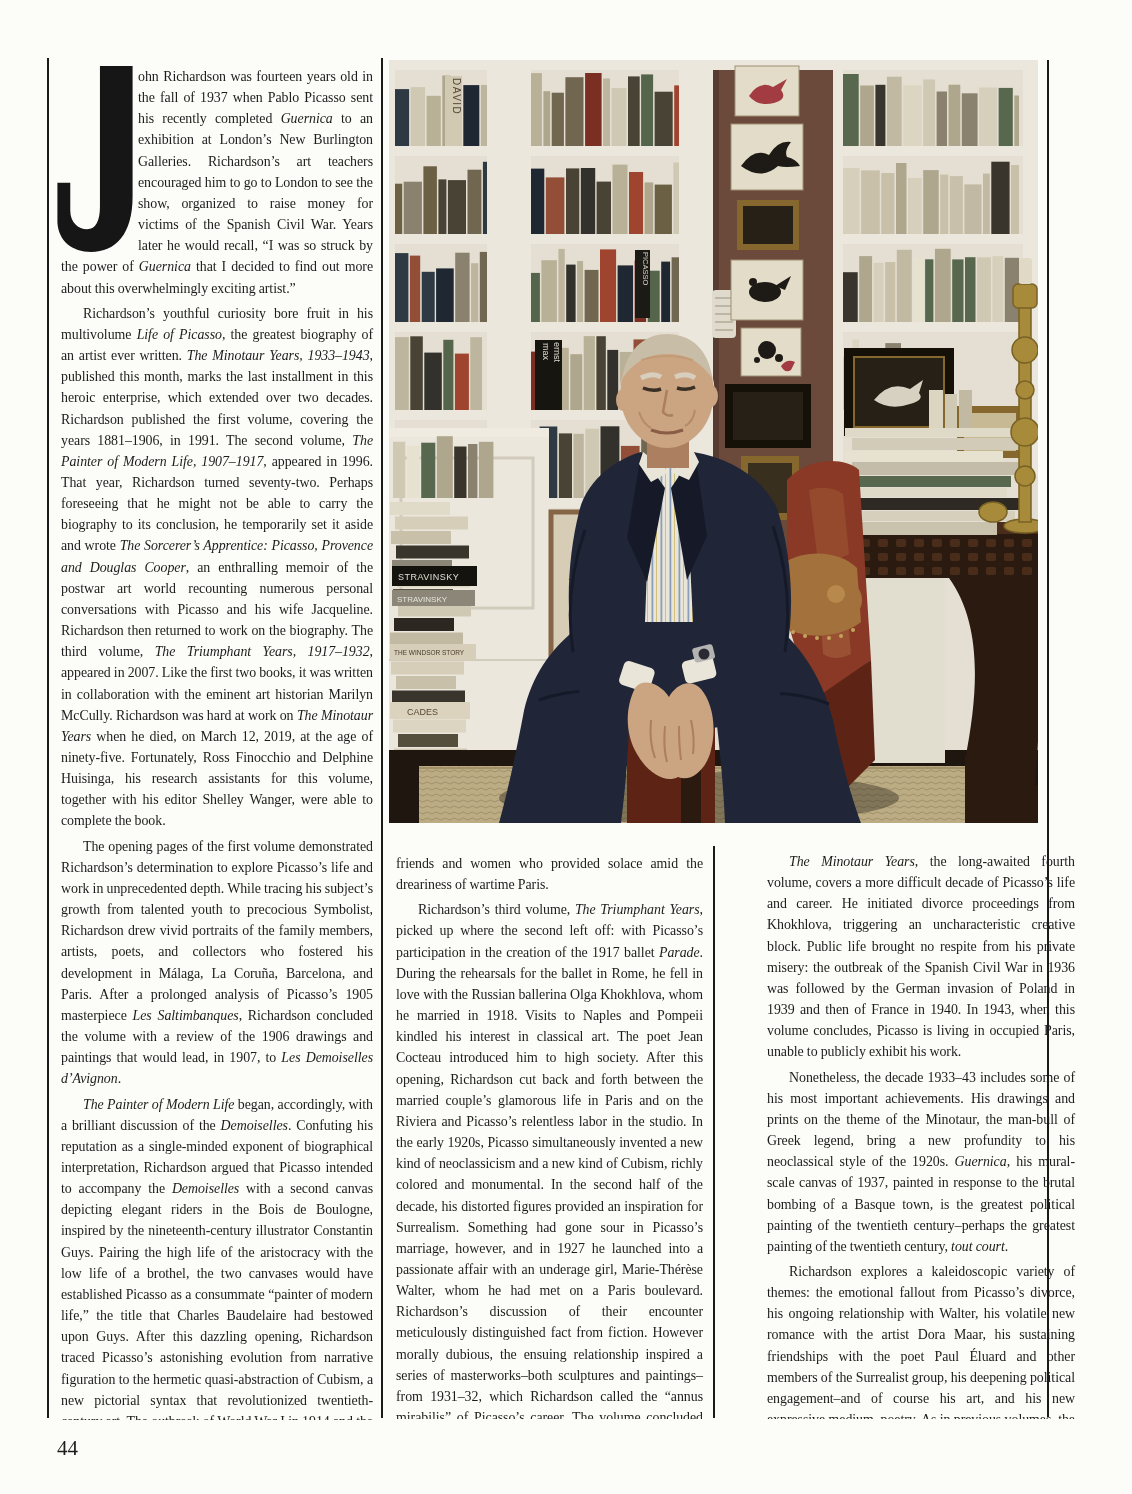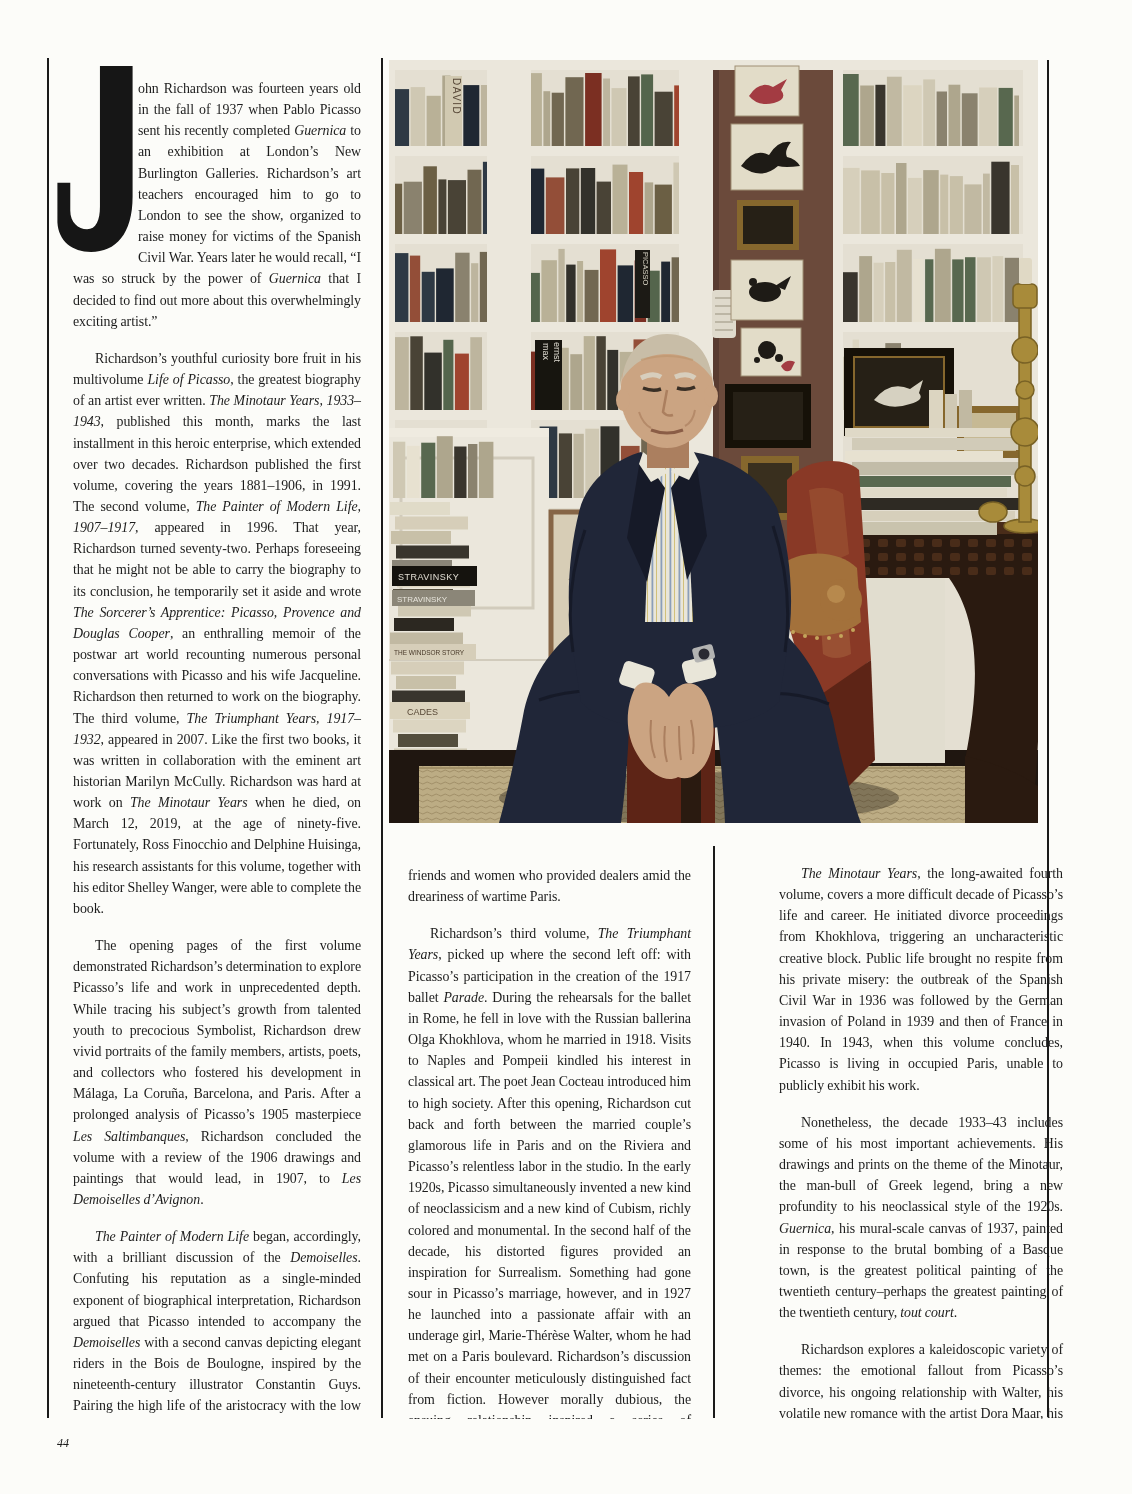--- a/index.html
+++ b/index.html
@@ -5,28 +5,28 @@
   html,body{margin:0;padding:0;background:#ffffff;}
   .page{position:relative;width:1132px;height:1494px;background:var(--paper,#fcfcf9);
         font-family:"Liberation Serif", serif;color:var(--ink,#1c1c1c);overflow:hidden;}
   .rule{position:absolute;width:1.5px;background:var(--rule,#1a1a1a);}
   .rule-left{left:47px;top:58px;height:1360px;}
   .rule-a{left:381px;top:58px;height:1360px;}
   .rule-b{left:713px;top:846px;height:572px;}
   .rule-right{left:1047px;top:60px;height:1357px;}
   .col{position:absolute;text-align:justify;font-size:13.9px;line-height:21.15px;
        letter-spacing:-0.05px;word-spacing:-0.3px;hyphens:auto;-webkit-hyphens:auto;overflow:hidden;}
-  .col p{margin:16px;}
+  .col p{margin:4px;}
   .col p.indent{text-indent:22px;}
   #col1{left:57px;top:62px;width:320px;height:1358px;}
   #col2{left:392px;top:849px;width:315px;height:570px;}
   #col3{left:763px;top:847px;width:316px;height:572px;}
   .dropcap{float:left;width:78px;height:186px;margin:4px 3px 0 0;}
   .dropcap svg{display:block;}
-  .folio{position:absolute;left:57px;top:1436px;font-size:12px;font-style:italic;}
+  .folio{position:absolute;left:57px;top:1436px;font-size:21px;}
   .photo{position:absolute;left:389px;top:60px;width:649px;height:763px;background:var(--shelf-bg,#ece7da);}
   i{font-style:italic;}
 </style>
 </head>
 <body>
 
 <div class="page">
 
   <div class="rule rule-left"></div>
   <div class="rule rule-a"></div>
@@ -452,21 +452,21 @@
         <path fill="#161616" d="M43 0 H76 V132 C76 170 59 188 34 188 C15 188 1 177 0 158 L0 118 H13 L13 146
                  C13 158 21 165 30 165 C39 165 43 156 43 142 Z"></path>
       </svg>
     </span>
   <p>ohn Richardson was fourteen years old in the fall of 1937 when Pablo Picasso sent his recently completed <i>Guernica</i> to an exhibition at London’s New Burlington Galleries. Richardson’s art teachers encouraged him to go to London to see the show, organized to raise money for victims of the Spanish Civil War. Years later he would recall, “I was so struck by the power of <i>Guernica</i> that I decided to find out more about this overwhelmingly exciting artist.”</p>
       <p class="indent">Richardson’s youthful curiosity bore fruit in his multivolume <i>Life of Picasso</i>, the greatest biography of an artist ever written. <i>The Minotaur Years, 1933–1943</i>, published this month, marks the last installment in this heroic enterprise, which extended over two decades. Richardson published the first volume, covering the years 1881–1906, in 1991. The second volume, <i>The Painter of Modern Life, 1907–1917</i>, appeared in 1996. That year, Richardson turned seventy-two. Perhaps foreseeing that he might not be able to carry the biography to its conclusion, he temporarily set it aside and wrote <i>The Sorcerer’s Apprentice: Picasso, Provence and Douglas Cooper</i>, an enthralling memoir of the postwar art world recounting numerous personal conversations with Picasso and his wife Jacqueline. Richardson then returned to work on the biography. The third volume, <i>The Triumphant Years, 1917–1932</i>, appeared in 2007. Like the first two books, it was written in collaboration with the eminent art historian Marilyn McCully. Richardson was hard at work on <i>The Minotaur Years</i> when he died, on March 12, 2019, at the age of ninety-five. Fortunately, Ross Finocchio and Delphine Huisinga, his research assistants for this volume, together with his editor Shelley Wanger, were able to complete the book.</p>
       <p class="indent">The opening pages of the first volume demonstrated Richardson’s determination to explore Picasso’s life and work in unprecedented depth. While tracing his subject’s growth from talented youth to precocious Symbolist, Richardson drew vivid portraits of the family members, artists, poets, and collectors who fostered his development in Málaga, La Coruña, Barcelona, and Paris. After a prolonged analysis of Picasso’s 1905 masterpiece <i>Les Saltimbanques</i>, Richardson concluded the volume with a review of the 1906 drawings and paintings that would lead, in 1907, to <i>Les Demoiselles d’Avignon</i>.</p>
       <p class="indent"><i>The Painter of Modern Life</i> began, accordingly, with a brilliant discussion of the <i>Demoiselles</i>. Confuting his reputation as a single-minded exponent of biographical interpretation, Richardson argued that Picasso intended to accompany the <i>Demoiselles</i> with a second canvas depicting elegant riders in the Bois de Boulogne, inspired by the nineteenth-century illustrator Constantin Guys. Pairing the high life of the aristocracy with the low life of a brothel, the two canvases would have established Picasso as a consummate “painter of modern life,” the title that Charles Baudelaire had bestowed upon Guys. After this dazzling opening, Richardson traced Picasso’s astonishing evolution from narrative figuration to the hermetic quasi-abstraction of Cubism, a new pictorial syntax that revolutionized twentieth-century art. The outbreak of World War I in 1914 and the death of Picasso’s beloved Eva Gouel in 1915 led to an atypical slowdown in his work. Richardson took this as an occasion to devote most of the final chapters of the book to the network of collectors and art dealers who brought Picasso international recognition, along with the</p>
     </div>
   <div class="col" id="col2">
-      <p>friends and women who provided dealers amid the dreariness of wartime Paris.</p>
+      <p>friends and women who provided solace amid the dreariness of wartime Paris.</p>
       <p class="indent">Richardson’s third volume, <i>The Triumphant Years</i>, picked up where the second left off: with Picasso’s participation in the creation of the 1917 ballet <i>Parade</i>. During the rehearsals for the ballet in Rome, he fell in love with the Russian ballerina Olga Khokhlova, whom he married in 1918. Visits to Naples and Pompeii kindled his interest in classical art. The poet Jean Cocteau introduced him to high society. After this opening, Richardson cut back and forth between the married couple’s glamorous life in Paris and on the Riviera and Picasso’s relentless labor in the studio. In the early 1920s, Picasso simultaneously invented a new kind of neoclassicism and a new kind of Cubism, richly colored and monumental. In the second half of the decade, his distorted figures provided an inspiration for Surrealism. Something had gone sour in Picasso’s marriage, however, and in 1927 he launched into a passionate affair with an underage girl, Marie-Thérèse Walter, whom he had met on a Paris boulevard. Richardson’s discussion of their encounter meticulously distinguished fact from fiction. However morally dubious, the ensuing relationship inspired a series of masterworks–both sculptures and paintings–from 1931–32, which Richardson called the “annus mirabilis” of Picasso’s career. The volume concluded with a chapter on the first retrospective of the artist’s work, seen in 1932 in Paris and Zurich.</p>
     </div>
   <div class="col" id="col3">
       <p class="indent"><i>The Minotaur Years</i>, the long-awaited fourth volume, covers a more difficult decade of Picasso’s life and career. He initiated divorce proceedings from Khokhlova, triggering an uncharacteristic creative block. Public life brought no respite from his private misery: the outbreak of the Spanish Civil War in 1936 was followed by the German invasion of Poland in 1939 and then of France in 1940. In 1943, when this volume concludes, Picasso is living in occupied Paris, unable to publicly exhibit his work.</p>
       <p class="indent">Nonetheless, the decade 1933–43 includes some of his most important achievements. His drawings and prints on the theme of the Minotaur, the man-bull of Greek legend, bring a new profundity to his neoclassical style of the 1920s. <i>Guernica</i>, his mural-scale canvas of 1937, painted in response to the brutal bombing of a Basque town, is the greatest political painting of the twentieth century–perhaps the greatest painting of the twentieth century, <i>tout court</i>.</p>
       <p class="indent">Richardson explores a kaleidoscopic variety of themes: the emotional fallout from Picasso’s divorce, his ongoing relationship with Walter, his volatile new romance with the artist Dora Maar, his sustaining friendships with the poet Paul Éluard and other members of the Surrealist group, his deepening political engagement–and of course his art, and his new expressive medium, poetry. As in previous volumes, the narrative weaves together a stunning array of sources, from recondite academic tomes to memoirs packed with juicy gossip.</p>
     </div>
 
   <div class="folio">44</div>
 </div>

